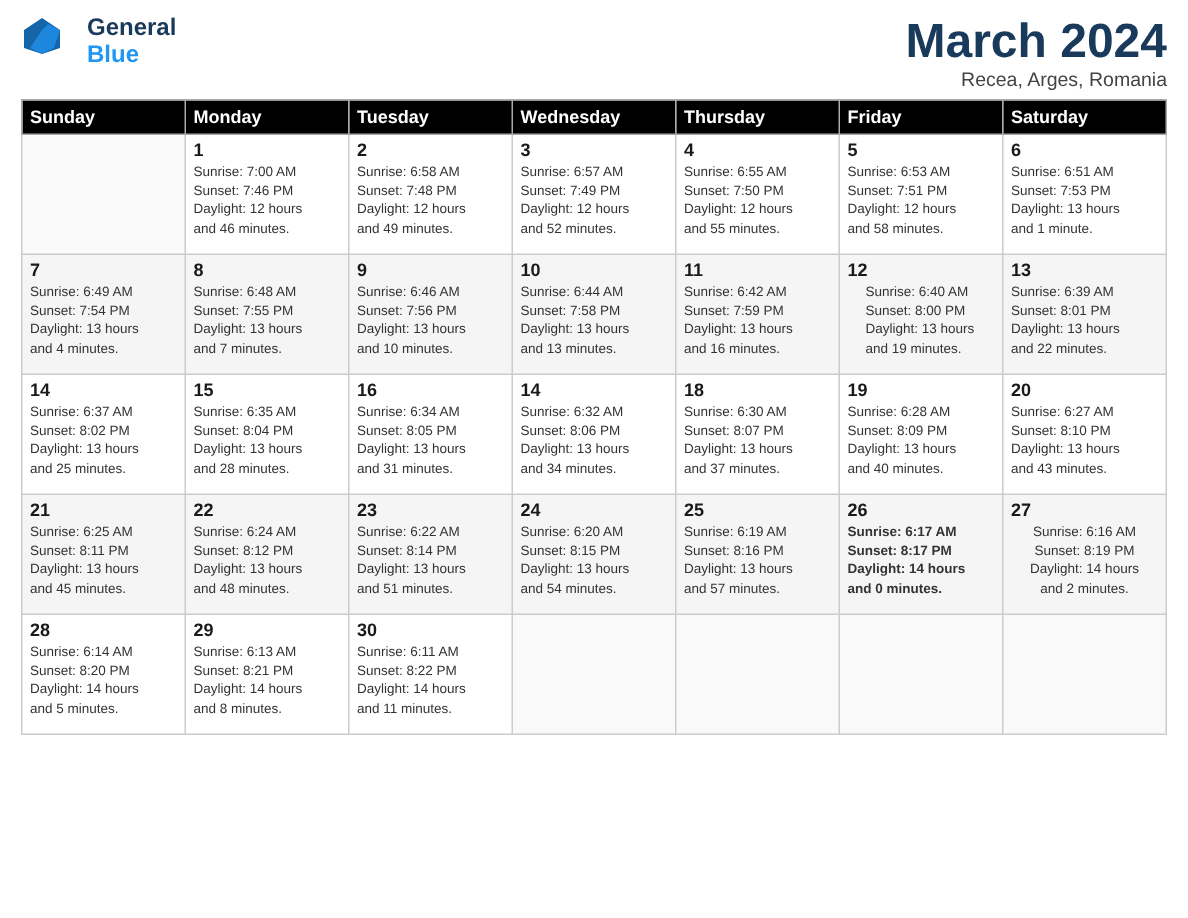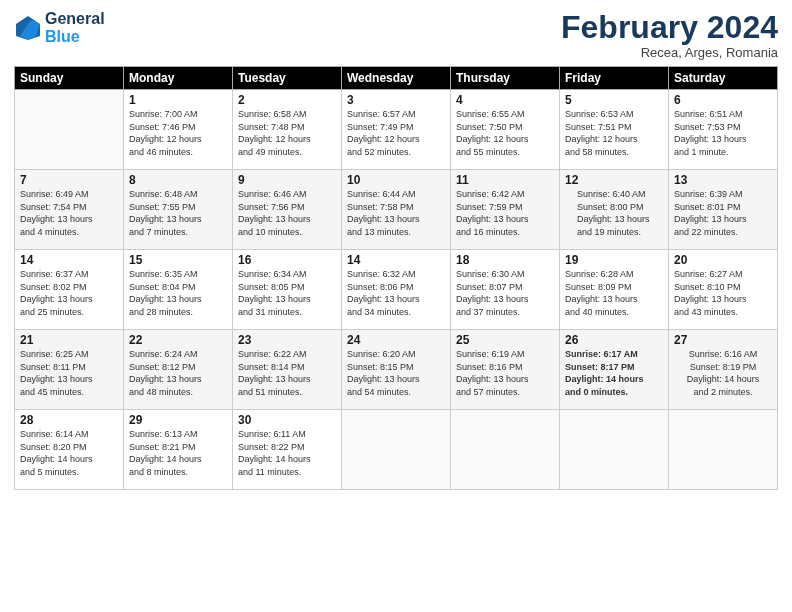--- a/index.html
+++ b/index.html
@@ -16,22 +16,21 @@
       padding: 10px 14px;
     }
     .header {
       display: flex;
       justify-content: space-between;
       align-items: flex-start;
       margin-bottom: 6px;
     }
     .logo {
       display: flex;
-      align-items: center;
-      gap: 3px;
+      gap: 16px;
     }
     .logo-icon {
       width: 28px;
       height: 28px;
     }
     .title-block {
       text-align: right;
     }
     .month-title {
       font-size: 32px;
@@ -94,21 +93,21 @@
       <svg class="logo-icon" viewBox="0 0 28 28">
         <polygon points="14,2 26,10 26,22 14,26 2,22 2,10" fill="#1565a8"></polygon>
         <polygon points="18,6 26,10 22,22 14,26 6,22 14,10" fill="#2196f3" opacity="0.7"></polygon>
       </svg>
       <div>
         <div style="font-size:16px;font-weight:bold;color:#1a3a5c;line-height:1.1">General</div>
         <div style="font-size:16px;font-weight:bold;color:#2196f3;line-height:1.1">Blue</div>
       </div>
     </div>
     <div class="title-block">
-      <div class="month-title">February 2024</div>
+      <div class="month-title">March 2024</div>
       <div class="subtitle">Recea, Arges, Romania</div>
     </div>
   </div>
 
   <table>
     <thead>
       <tr>
       <th>Sunday</th>
           <th>Monday</th>
           <th>Tuesday</th>

